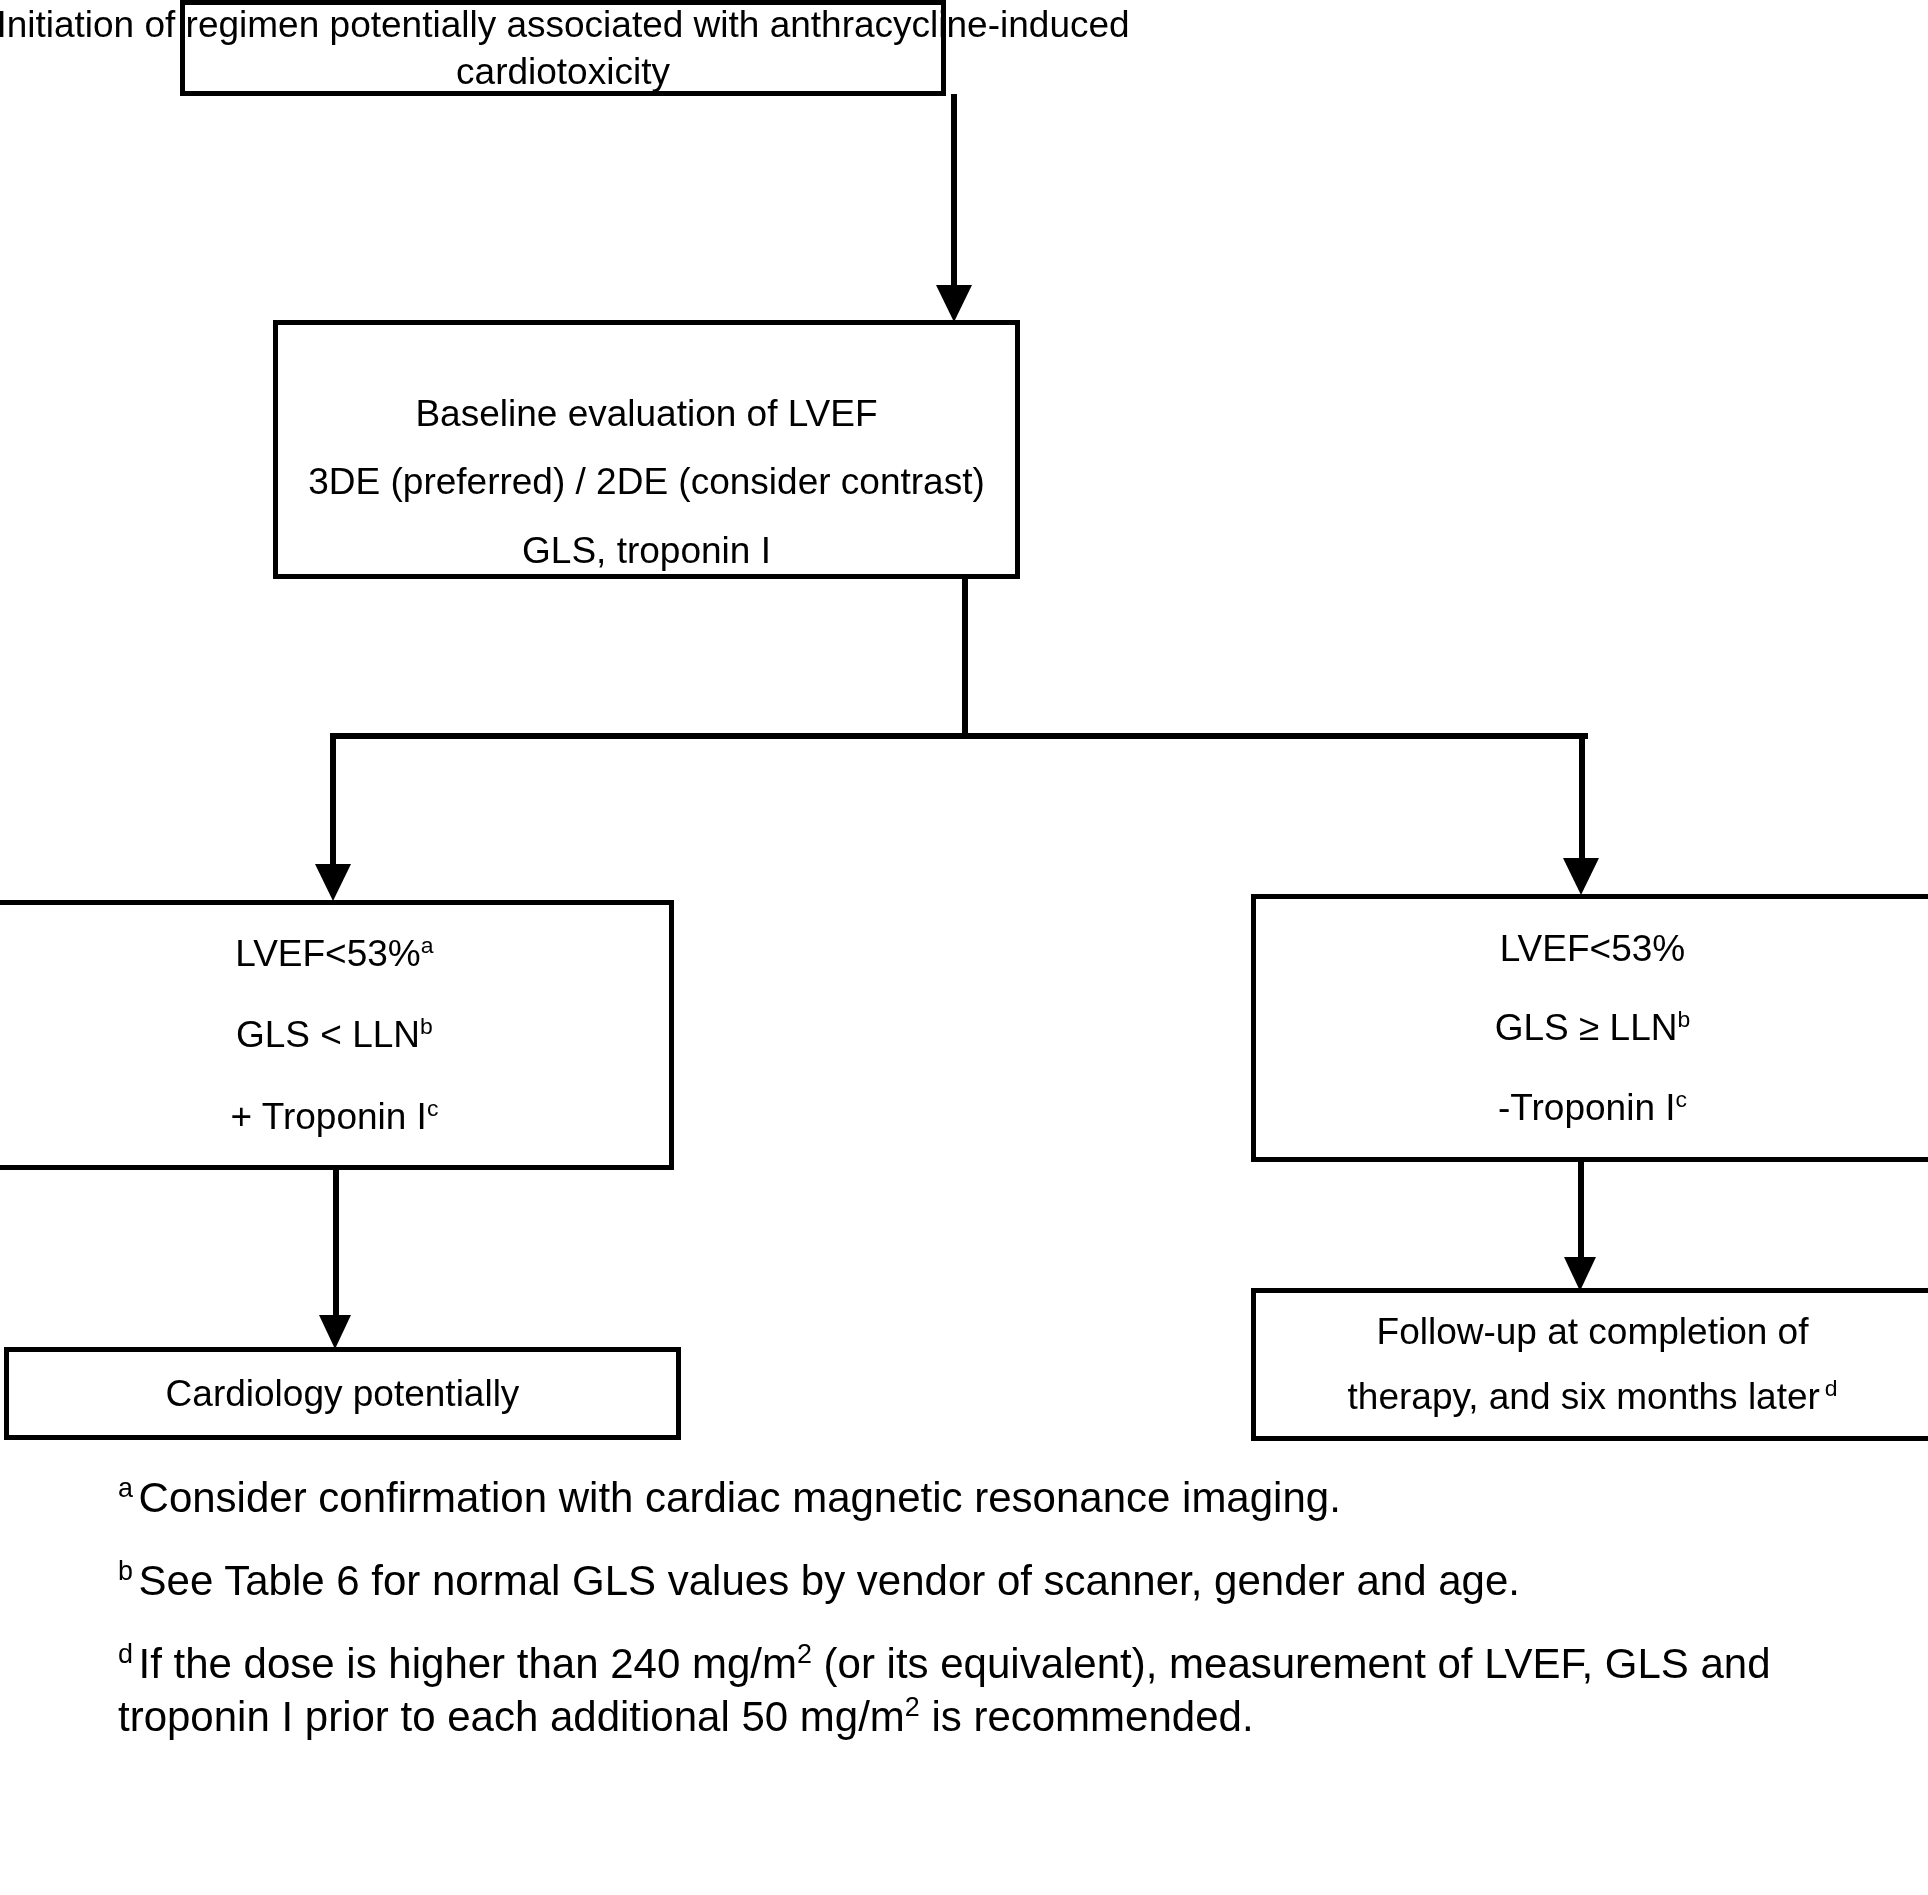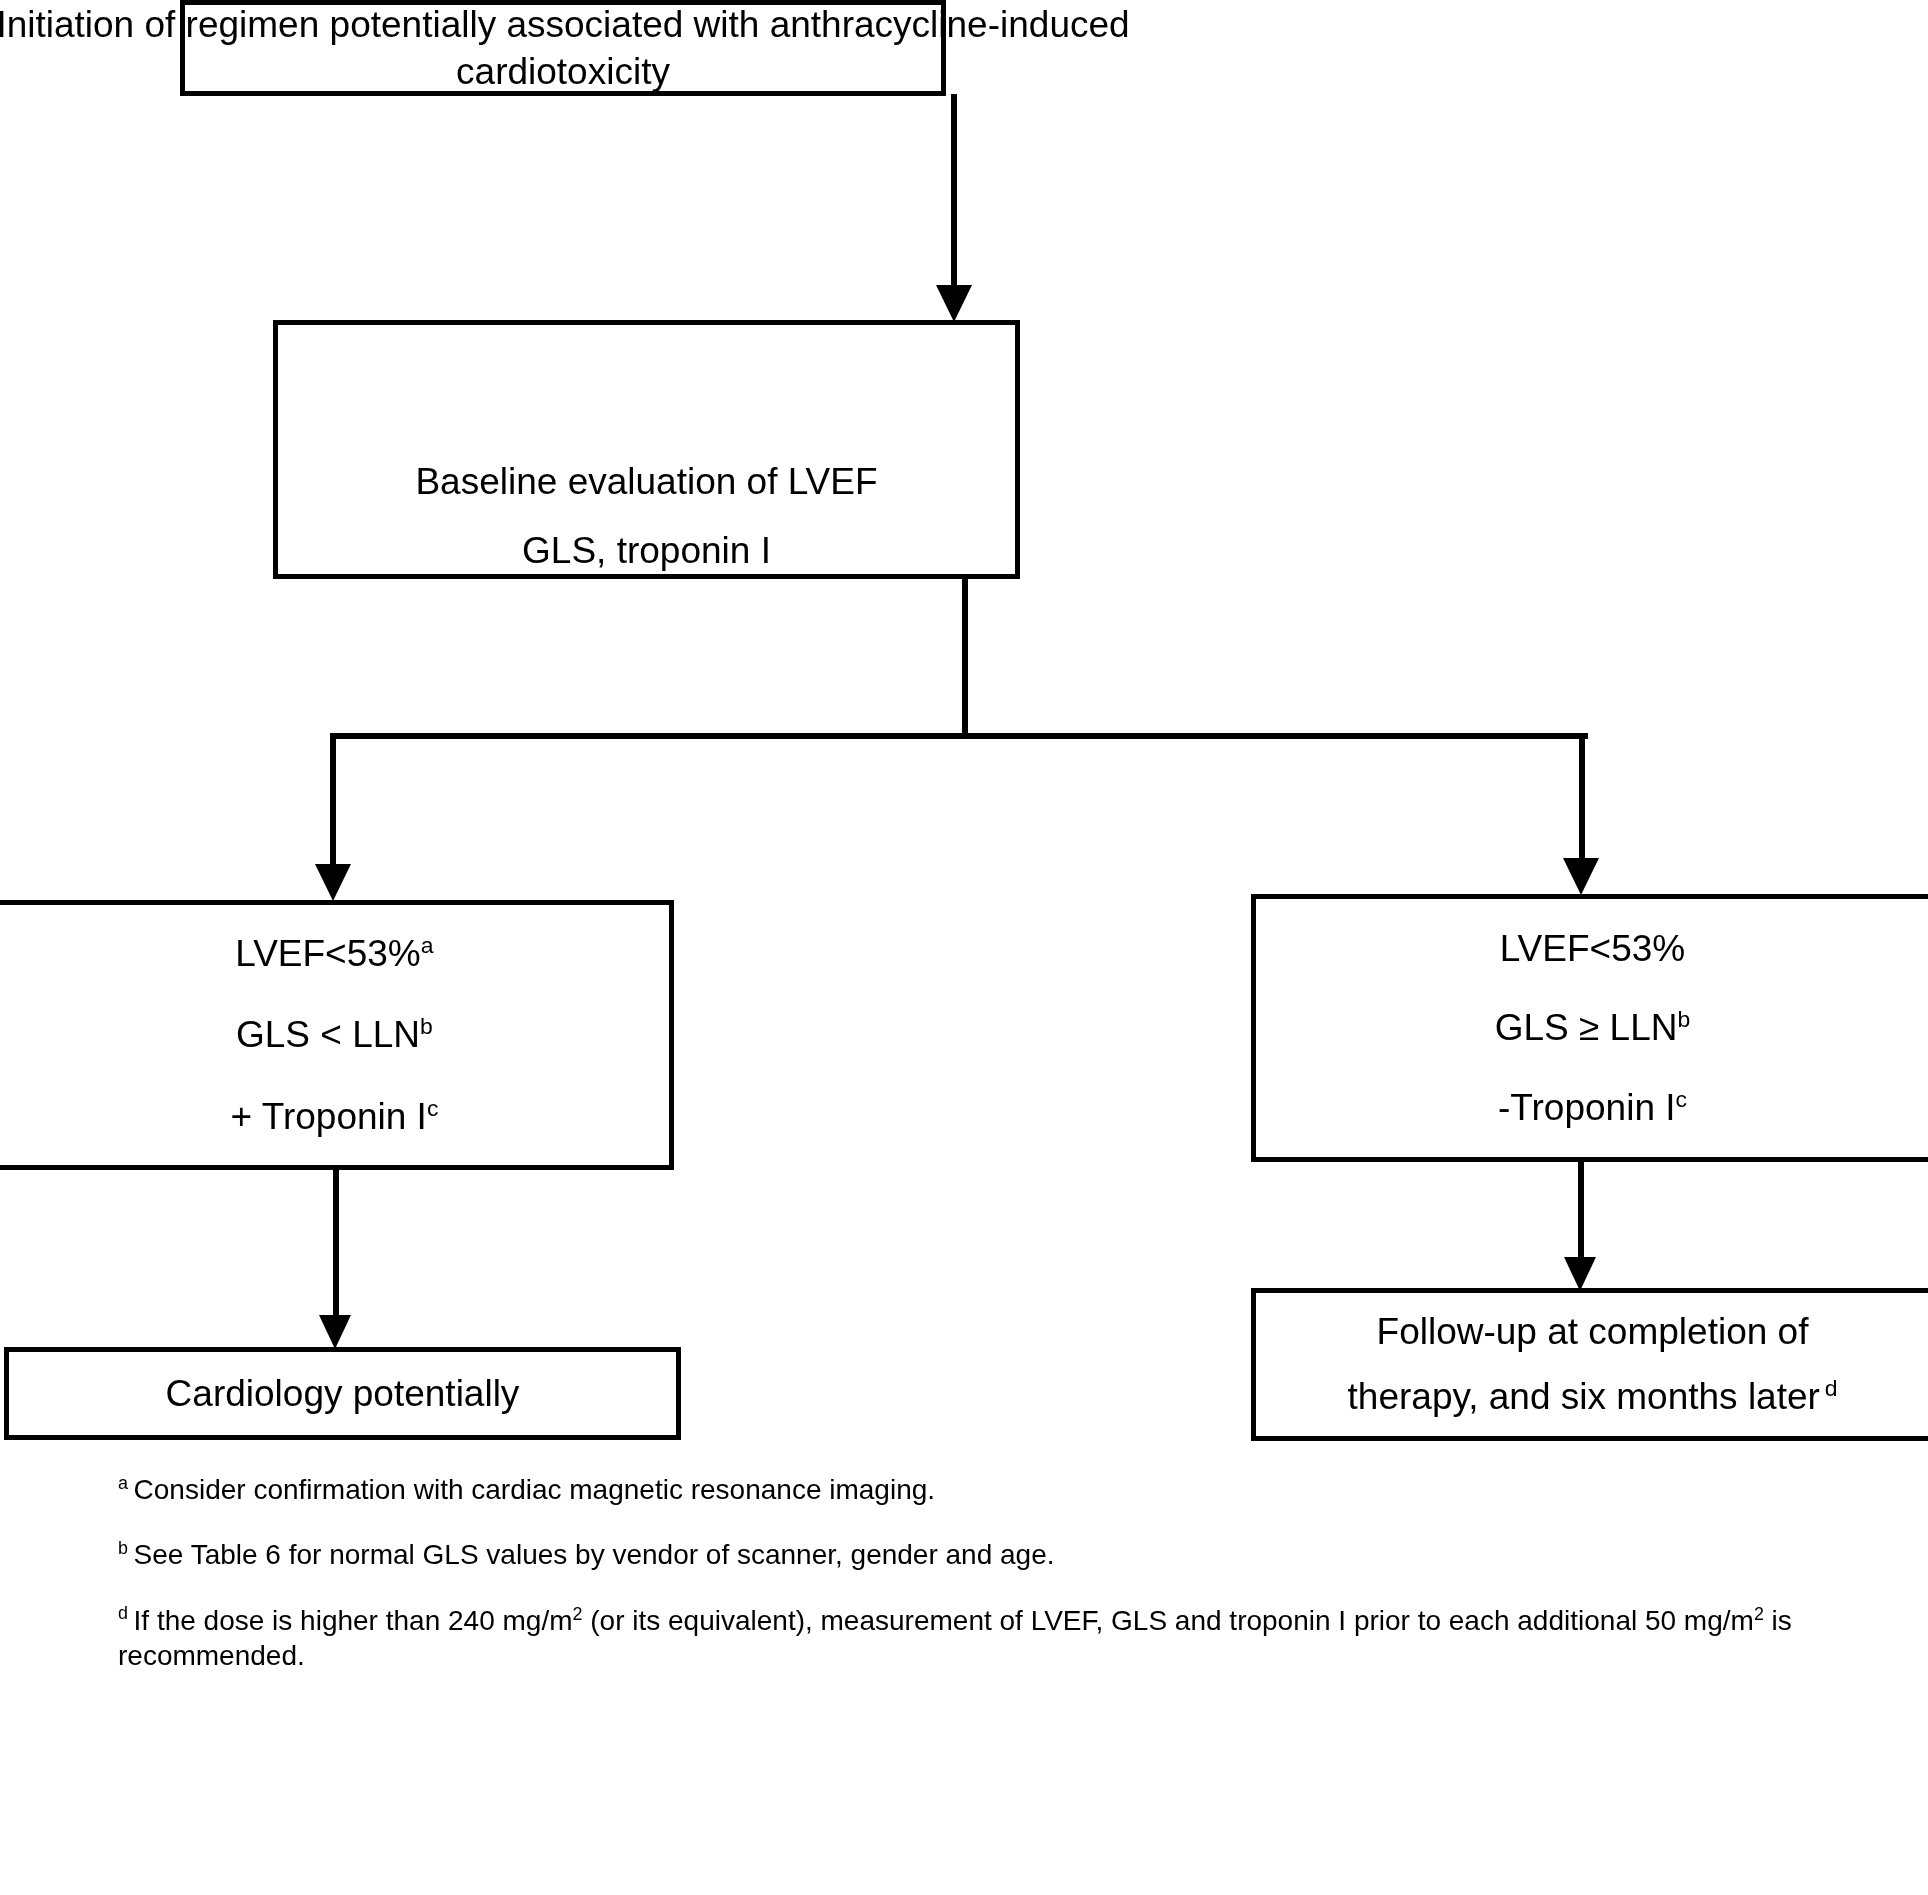--- a/index.html
+++ b/index.html
@@ -69,21 +69,21 @@
     border-right-width: 16px;
     border-top-width: 34px;
   }
 
   
   .footnotes {
     position: absolute;
     left: 118px;
     top: 1472px;
     width: 1756px;
-    font-size: 28px;
+    font-size: 42px;
     line-height: 1.26;
     color: #000000;
   }
   .fn {
     margin-bottom: 30px;
   }
   .fn:last-child { margin-bottom: 0; }
   .fn .marker {
     font-size: 0.64em;
     vertical-align: super;
@@ -105,20 +105,21 @@
   <div class="node" style="left:180px; top:0px; width:766px; height:96px;">
     <span class="line">Initiation of regimen potentially associated with anthracycline-induced</span>
     <span class="line">cardiotoxicity</span>
   </div>
 
   <div class="vline" style="left:951px; top:94px; width:6.4px; height:192px;"></div>
   <div class="arrowhead" style="left:936px; top:285px;"></div>
 
   <div class="node" style="left:273px; top:320px; width:747px; height:259px; justify-content:flex-end; gap:21px;">
     <span class="line">Baseline evaluation of LVEF</span>
+    <span class="line">3DE (preferred) / 2DE (consider contrast)</span>
     <span class="line">GLS, troponin I</span>
   </div>
 
   <div class="vline" style="left:962px; top:579px; width:6.4px; height:160px;"></div>
   <div class="hline" style="left:330px; top:733px; width:1258px; height:6.4px;"></div>
   <div class="vline" style="left:330px; top:733px; width:6.4px; height:132px;"></div>
   <div class="arrowhead" style="left:315px; top:864px;"></div>
   <div class="vline" style="left:1579px; top:733px; width:6.4px; height:126px;"></div>
   <div class="arrowhead" style="left:1563px; top:858px;"></div>
 

